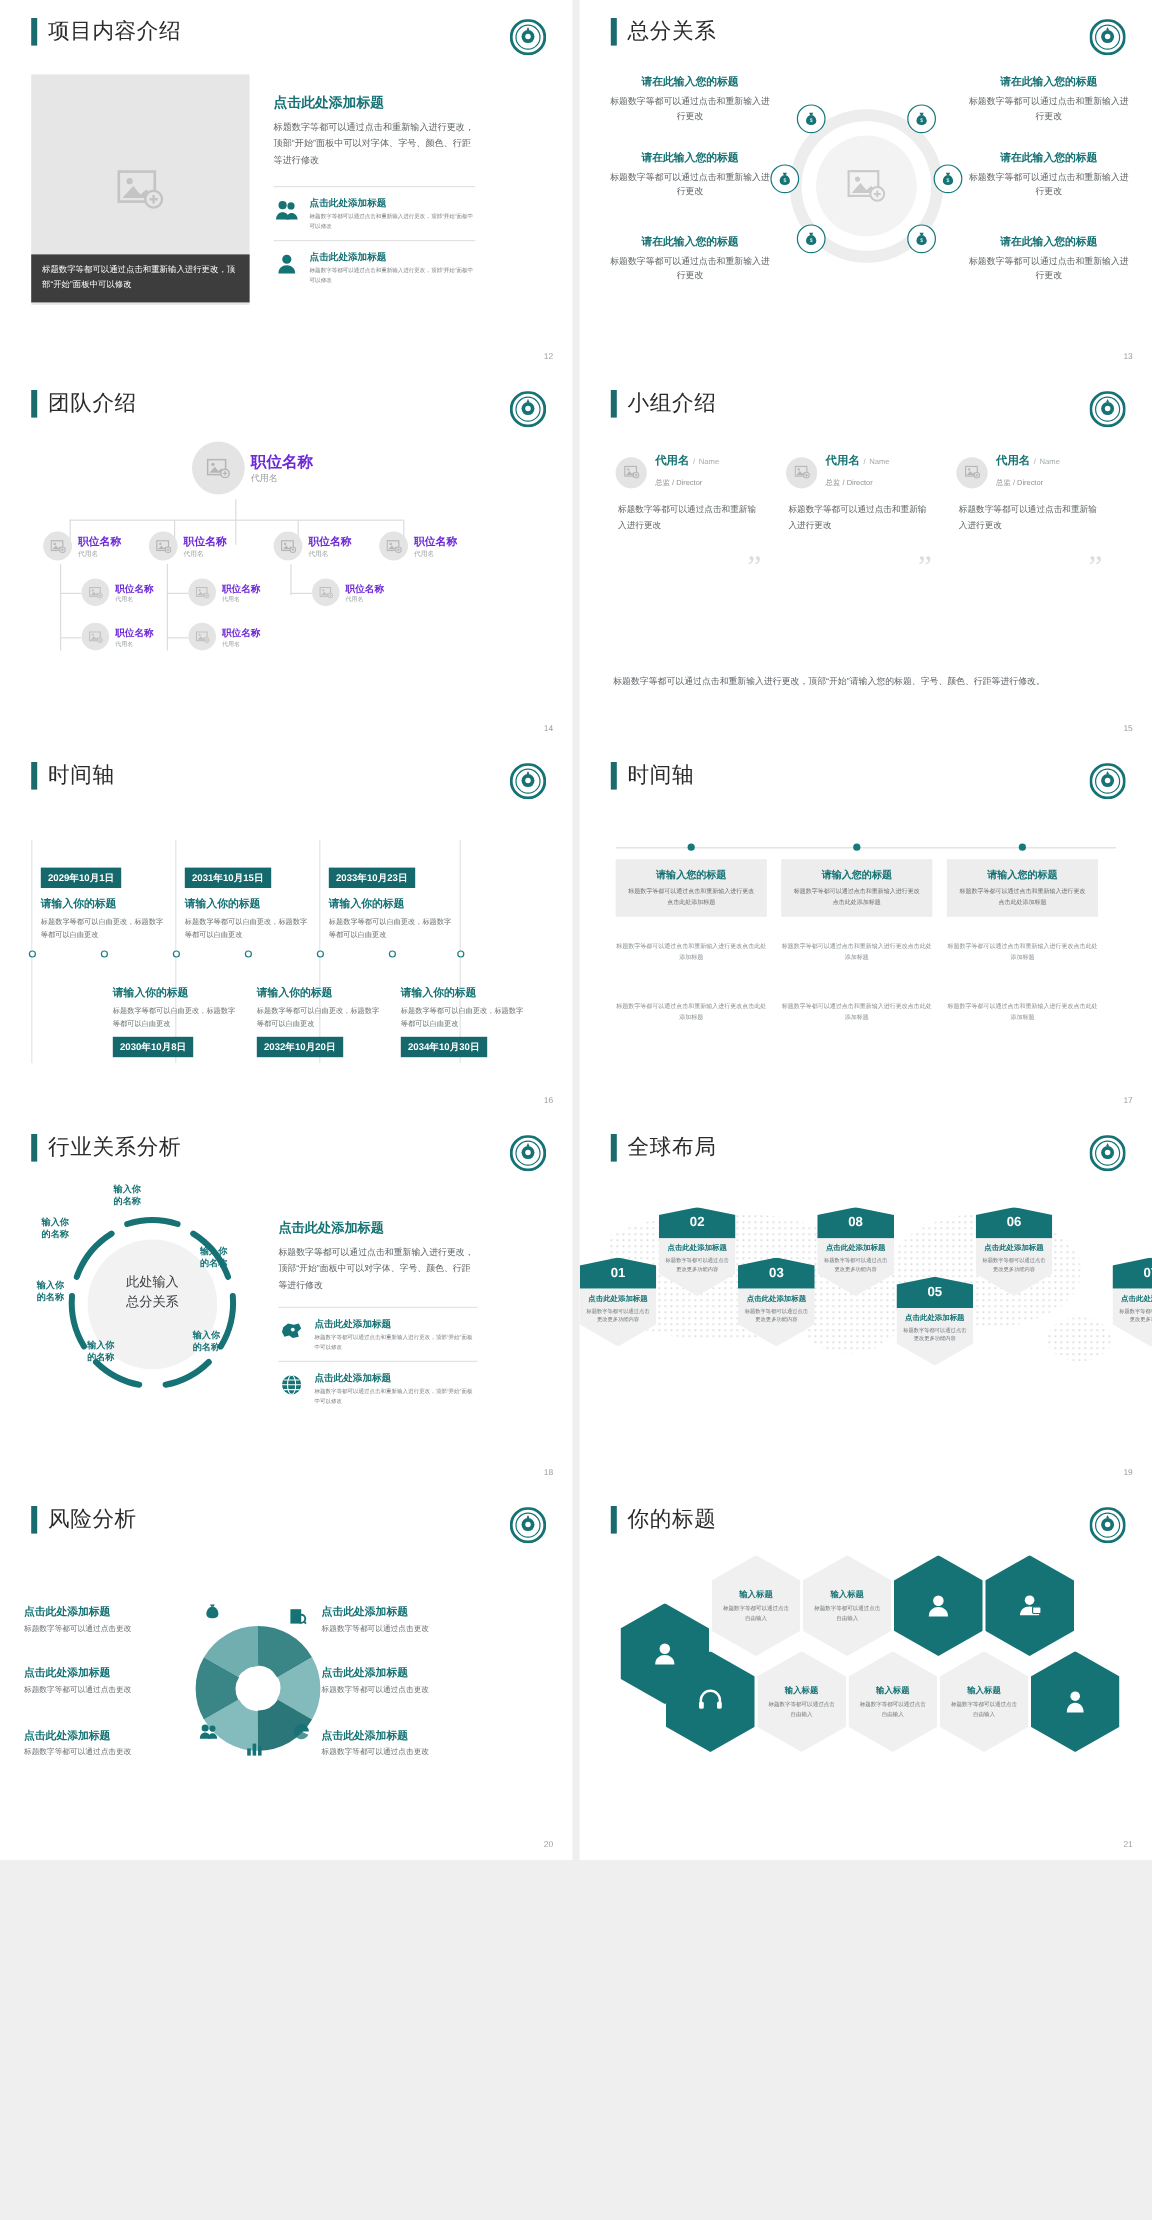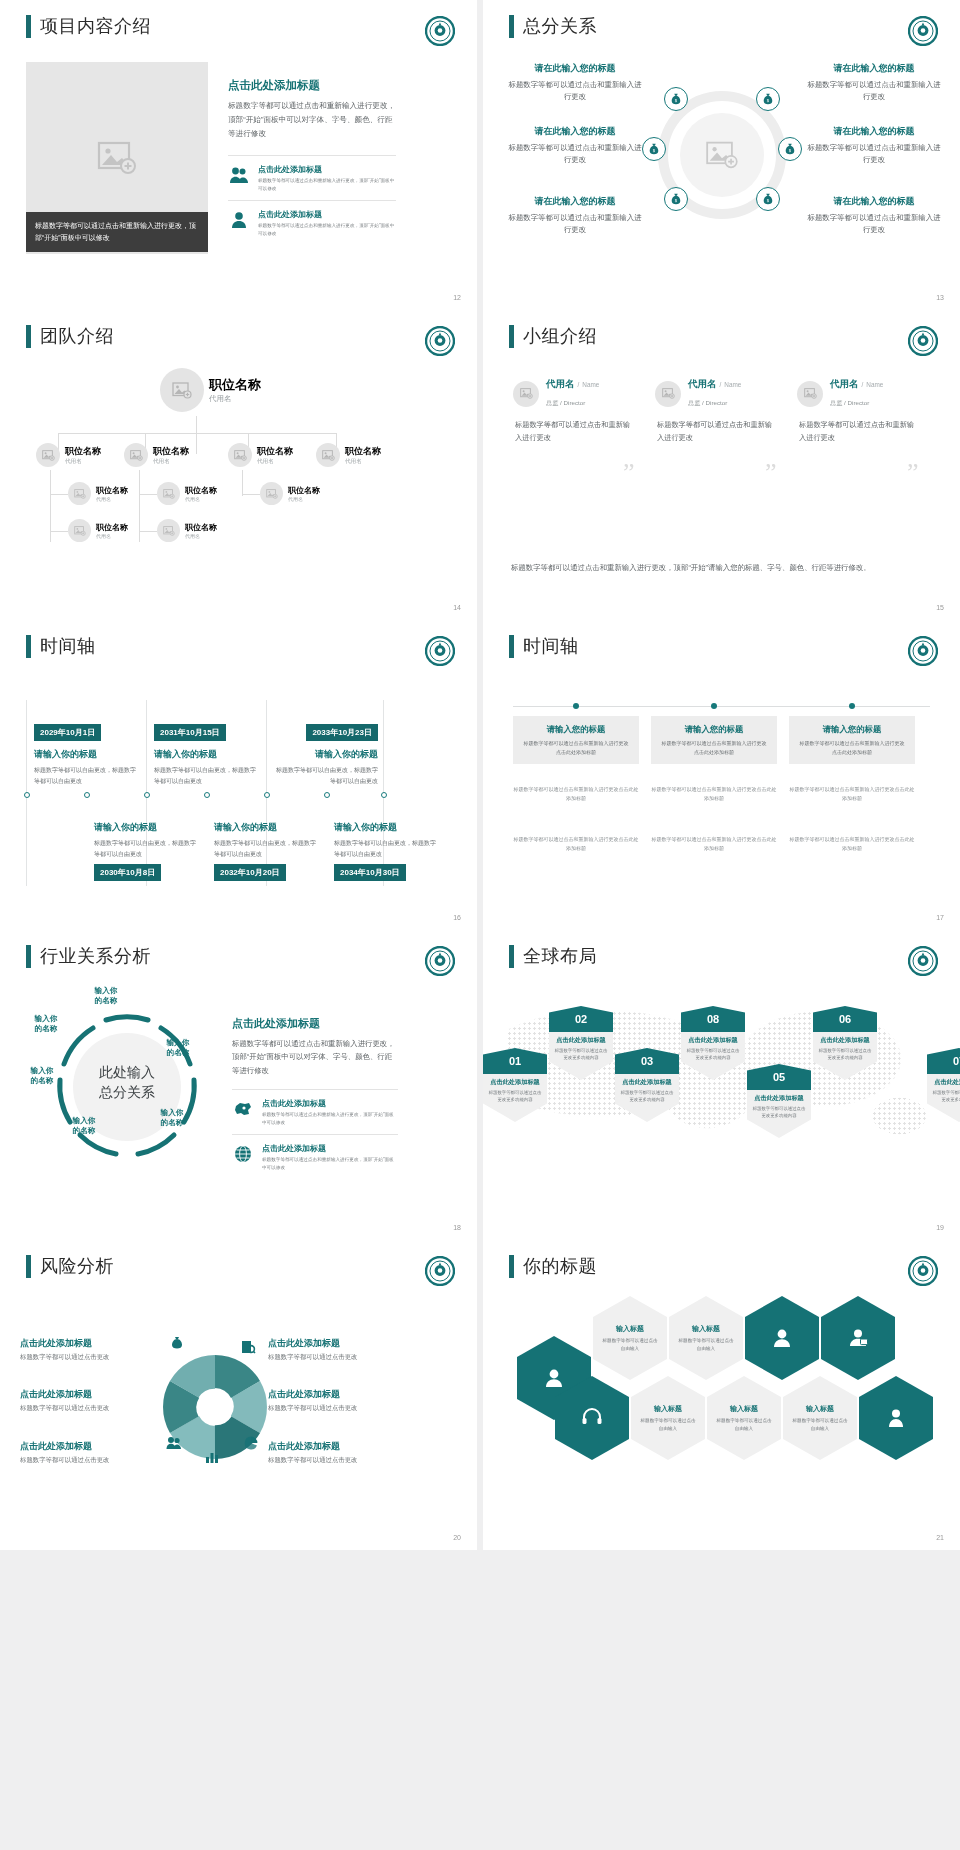--- a/index.html
+++ b/index.html
@@ -42,21 +42,21 @@
   .s13-item p { font-size:7.4px; color:#5f6467; line-height:1.65; }
   .s13-center { position:absolute; left:50%; top:50%; transform:translate(-50%,-50%); width:128px; height:128px; }
   .ring-out { position:absolute; inset:0; border-radius:50%; border:10px solid #ededed; }
   .ring-in { position:absolute; inset:22px; border-radius:50%; background:#f3f3f3; display:flex;align-items:center;justify-content:center; }
   .bubble { position:absolute; width:24px; height:24px; border-radius:50%; border:1.6px solid #17797b; background:#fff;
             display:flex; align-items:center; justify-content:center; }
 
   
   .node { display:flex; align-items:center; gap:5px; }
   .navatar { border-radius:50%; background:#e4e4e4; display:flex; align-items:center; justify-content:center; }
-  .nlabel b { display:block; color:#000000; font-weight:bold; }
+  .nlabel b { display:block; color:#6d28d9; font-weight:bold; }
   .nlabel span { display:block; color:#9aa0a3; }
   .line { position:absolute; background:#dcdcdc; }
 
   
   .s15-card { position:absolute; width:118px; }
   .s15-head { display:flex; align-items:center; gap:7px; }
   .s15-head .av { width:26px;height:26px;border-radius:50%;background:#e4e4e4; display:flex;align-items:center;justify-content:center; }
   .s15-head b { font-size:9.5px; color:#167274; }
   .s15-head i { font-style:normal; font-size:6.4px; color:#a5abae; }
   .s15-head .sub { font-size:6.2px; color:#8d9395; }
@@ -579,21 +579,21 @@
   <div class="tl-card" style="left:34px; top:86px;">
     <span class="tl-date">2029年10月1日</span>
     <div class="tl-h">请输入你的标题</div>
     <div class="tl-p">标题数字等都可以自由更改，标题数字等都可以自由更改</div>
   </div>
   <div class="tl-card" style="left:154px; top:86px;">
     <span class="tl-date">2031年10月15日</span>
     <div class="tl-h">请输入你的标题</div>
     <div class="tl-p">标题数字等都可以自由更改，标题数字等都可以自由更改</div>
   </div>
-  <div class="tl-card" style="left:274px; top:86px;text-align:right;">
+  <div class="tl-card" style="left:274px; top:86px;">
     <span class="tl-date">2033年10月23日</span>
     <div class="tl-h">请输入你的标题</div>
     <div class="tl-p">标题数字等都可以自由更改，标题数字等都可以自由更改</div>
   </div>
 
   <div class="tl-card" style="left:94px; top:186px;">
     <div class="tl-h" style="margin-top:0;">请输入你的标题</div>
     <div class="tl-p">标题数字等都可以自由更改，标题数字等都可以自由更改</div>
     <span class="tl-date" style="margin-top:5px;">2030年10月8日</span>
   </div>
@@ -675,21 +675,21 @@
     <g fill="none" stroke="#167274" stroke-width="5" stroke-linecap="round">
       <path d="M 58 12 A 70 70 0 0 1 100 12"></path>
       <path d="M 113 20 A 70 70 0 0 1 142 56"></path>
       <path d="M 146 72 A 70 70 0 0 1 136 114"></path>
       <path d="M 126 127 A 70 70 0 0 1 90 146"></path>
       <path d="M 68 146 A 70 70 0 0 1 32 127"></path>
       <path d="M 22 114 A 70 70 0 0 1 12 72"></path>
       <path d="M 16 56 A 70 70 0 0 1 45 20"></path>
     </g>
   </svg>
-  <div style="position:absolute; left:70px; top:132px; width:114px; text-align:center; font-size:14px; color:#3c4144; line-height:1.45;">
+  <div style="position:absolute; left:70px; top:132px; width:114px; text-align:center; font-size:11px; color:#3c4144; line-height:1.45;">
     <span>此处输入</span><br>
     <span>总分关系</span>
   </div>
 
   <div class="petal-label" style="left:84px; top:56px; width:44px;"><span>输入你</span><br><span>的名称</span></div>
   <div class="petal-label" style="left:156px; top:108px; width:44px;"><span>输入你</span><br><span>的名称</span></div>
   <div class="petal-label" style="left:150px; top:178px; width:44px;"><span>输入你</span><br><span>的名称</span></div>
   <div class="petal-label" style="left:62px; top:186px; width:44px;"><span>输入你</span><br><span>的名称</span></div>
   <div class="petal-label" style="left:20px; top:136px; width:44px;"><span>输入你</span><br><span>的名称</span></div>
   <div class="petal-label" style="left:24px; top:84px; width:44px;"><span>输入你</span><br><span>的名称</span></div>

